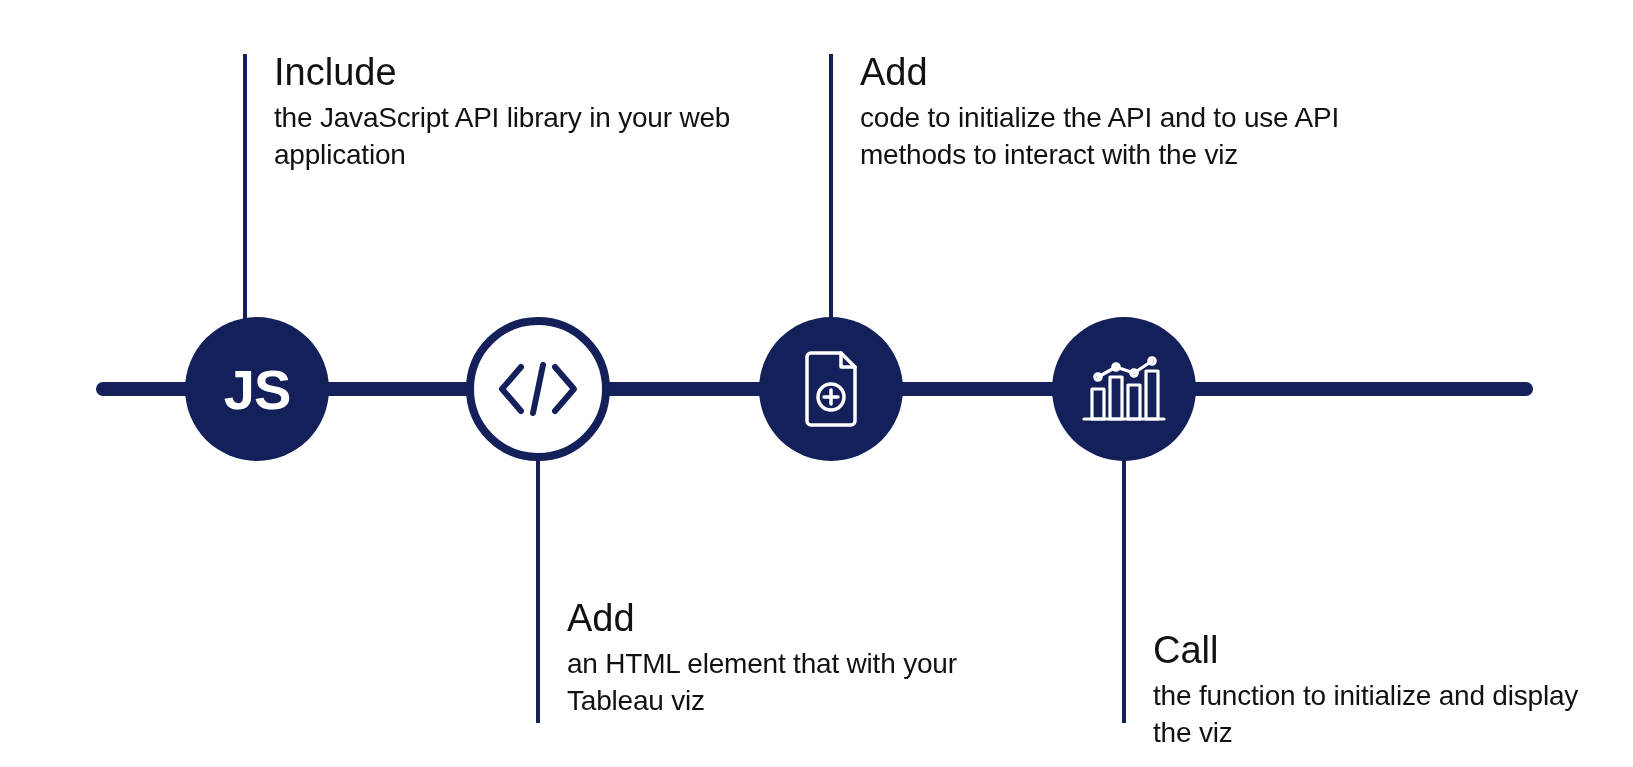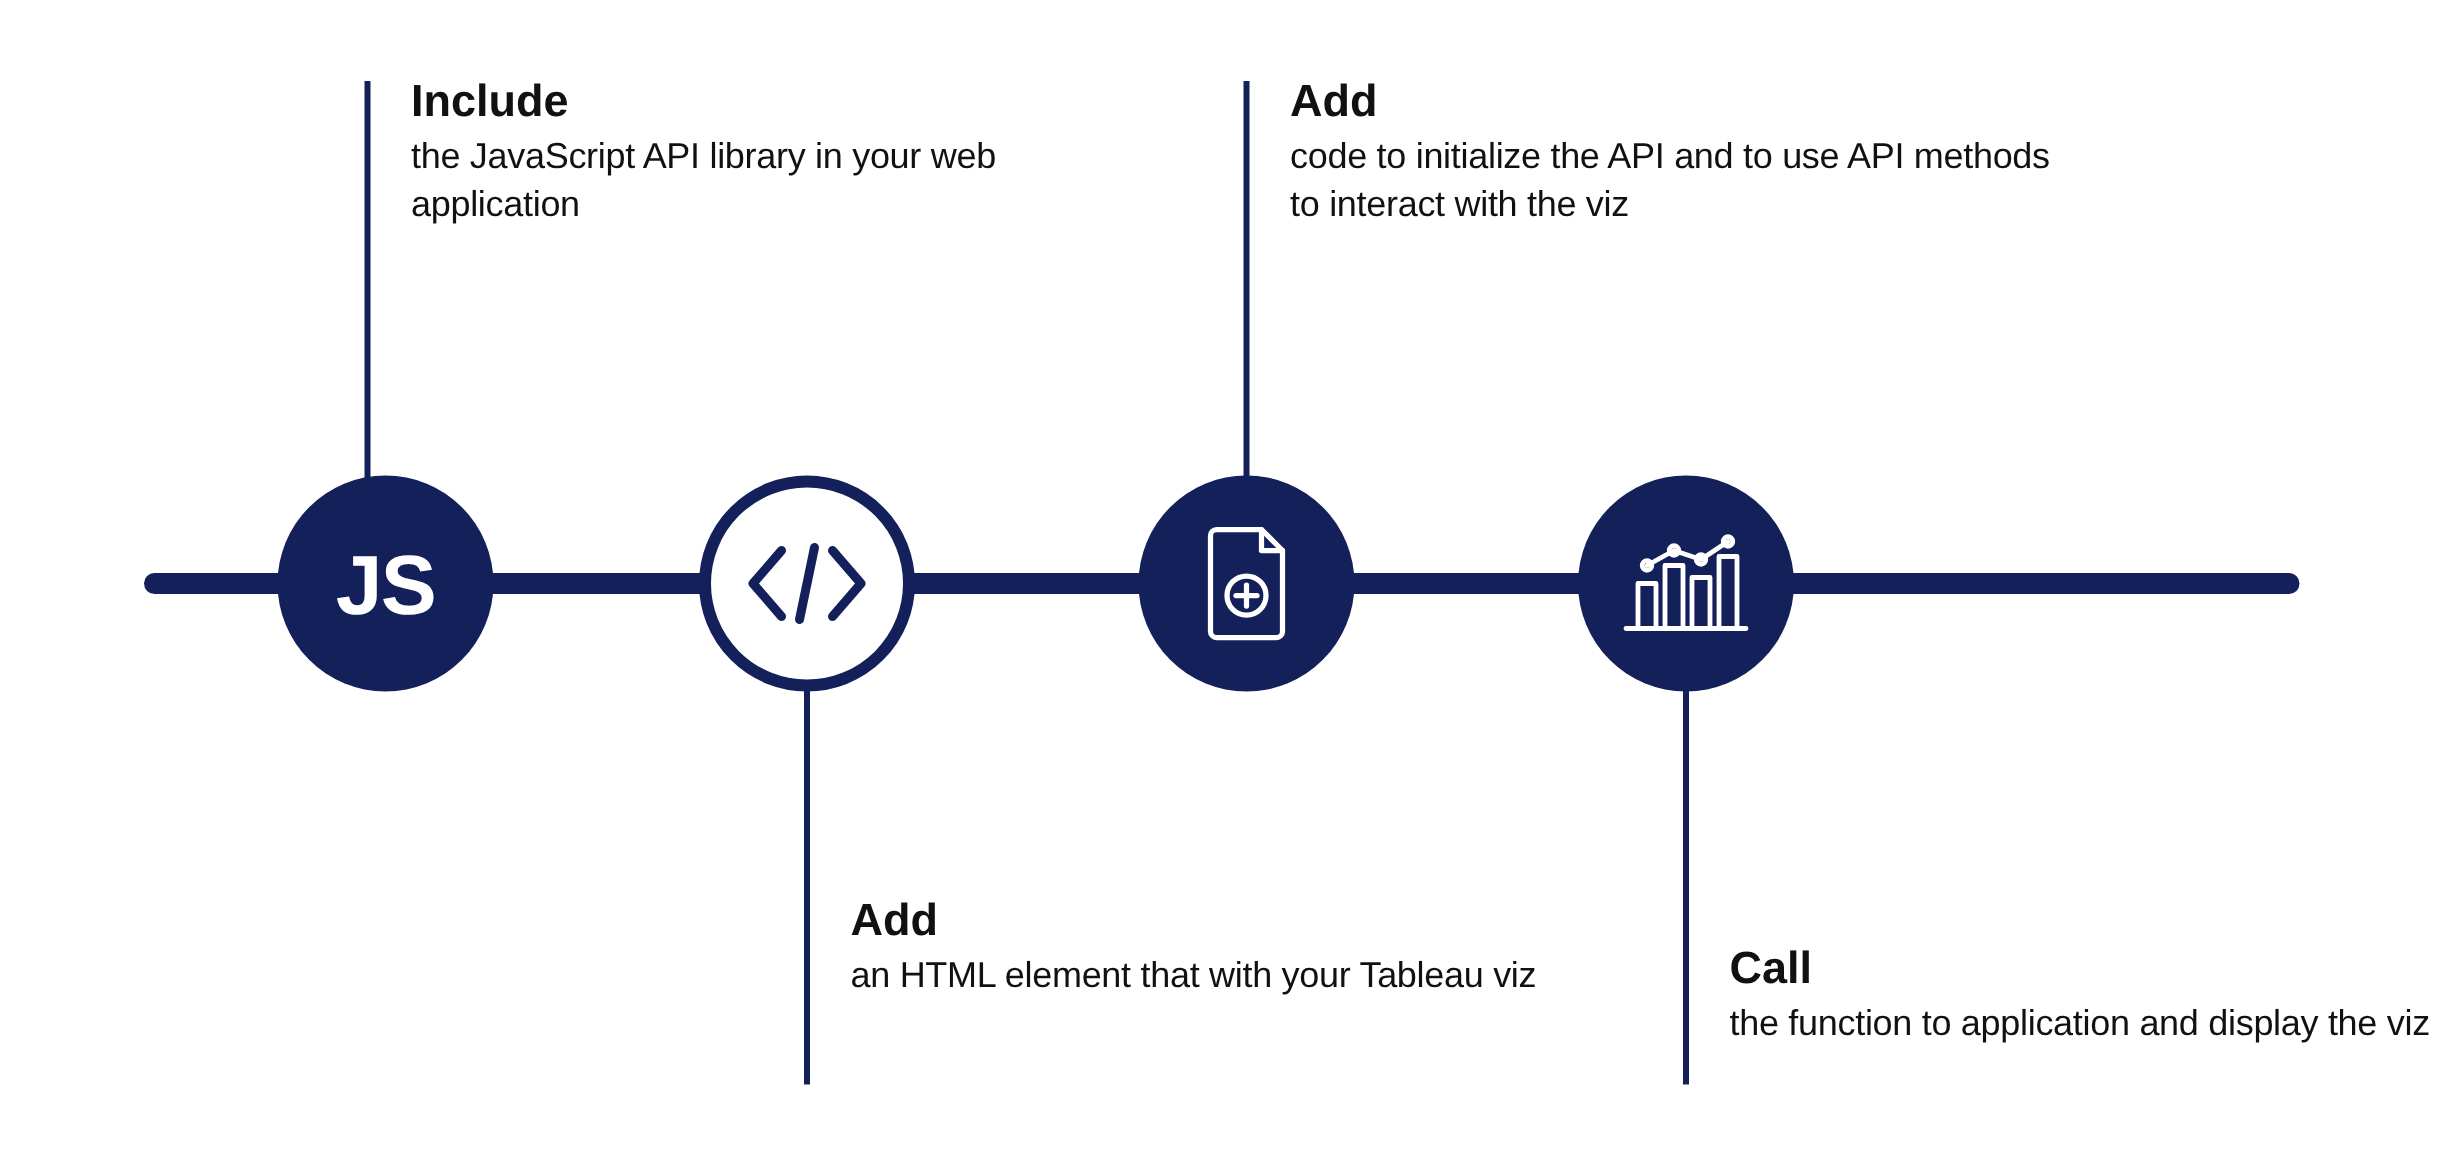--- a/index.html
+++ b/index.html
@@ -61,29 +61,29 @@
   .vline {
     position: absolute;
     width: var(--thin-line-w);
     background: var(--navy);
   }
   .caption {
     position: absolute;
     width: 470px;
   }
   .caption .strong {
-    font-weight: 700;
-    font-size: 30px;
+    font-weight: 400;
+    font-size: 38px;
     line-height: 1.25;
     display: block;
     margin-bottom: 2px;
   }
   .caption .body {
     font-weight: 400;
-    font-size: 24px;
+    font-size: 28px;
     line-height: 1.35;
     display: block;
     letter-spacing: -0.2px;
   }
   svg { display: block; }
 </style>
 </head>
 <body>
 
 <div class="stage">
@@ -131,21 +131,21 @@
           <line x1="32" y1="41" x2="32" y2="55"></line>
           <line x1="25" y1="48" x2="39" y2="48"></line>
         </g>
       </svg>
     </span>
   </div>
 
   <div class="vline" style="left:1122px; top:458px; height:265px;"></div>
   <div class="caption" style="left:1153px; top:627px;">
     <span class="strong">Call</span>
-    <span class="body">the function to application and display the viz</span>
+    <span class="body">the function to initialize and display the viz</span>
   </div>
   <div class="circle solid" style="left:1052px; top:317px;">
     <span>
       <svg width="88" height="72" viewBox="0 0 88 72">
         <g fill="none" stroke="#ffffff" stroke-width="3.2" stroke-linecap="round" stroke-linejoin="round">
 
           <line x1="4" y1="66" x2="84" y2="66"></line>
 
           <rect x="12" y="36" width="12" height="30"></rect>
           <rect x="30" y="24" width="12" height="42"></rect>

